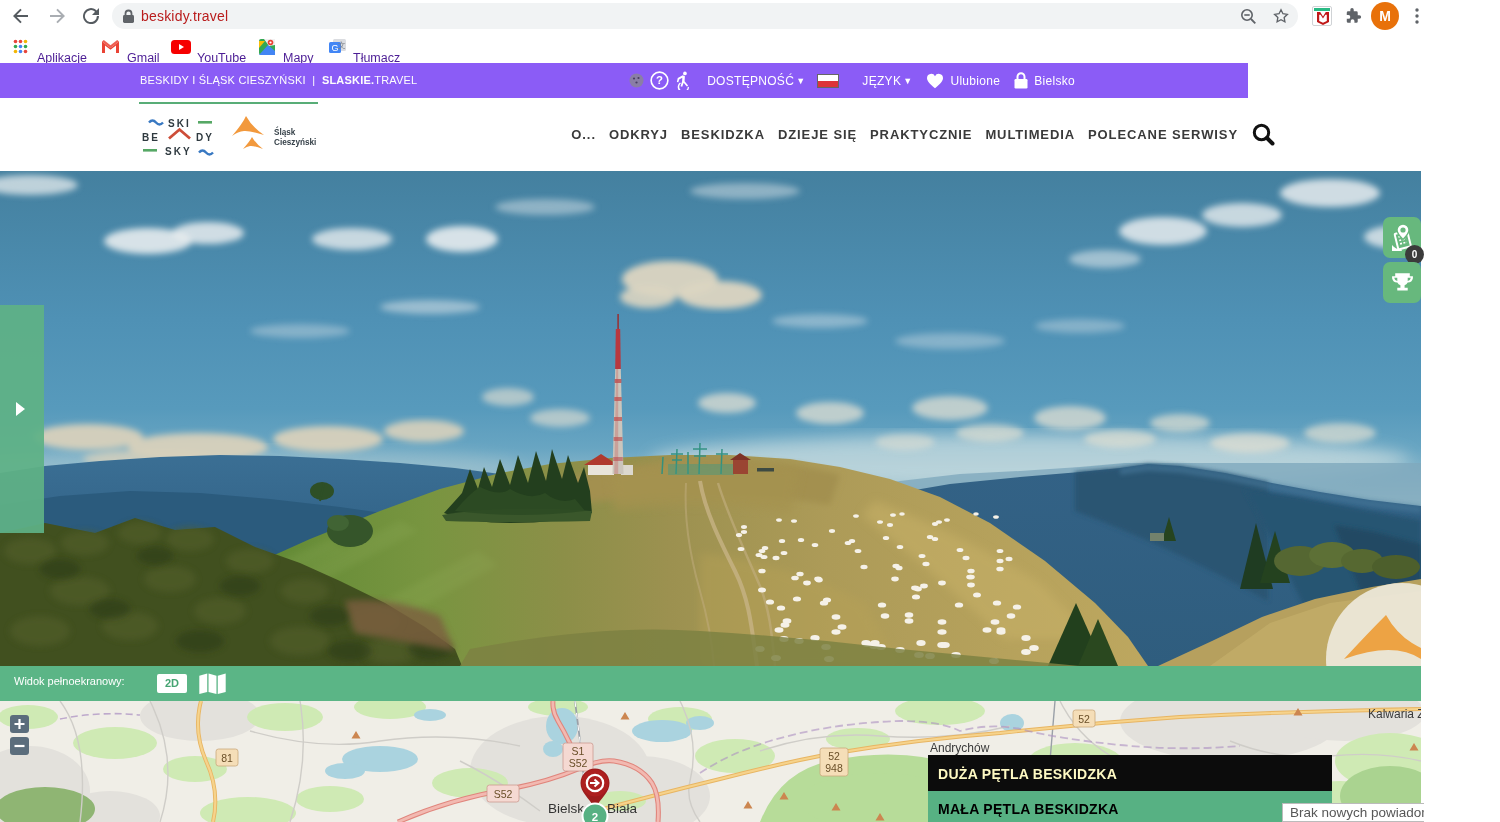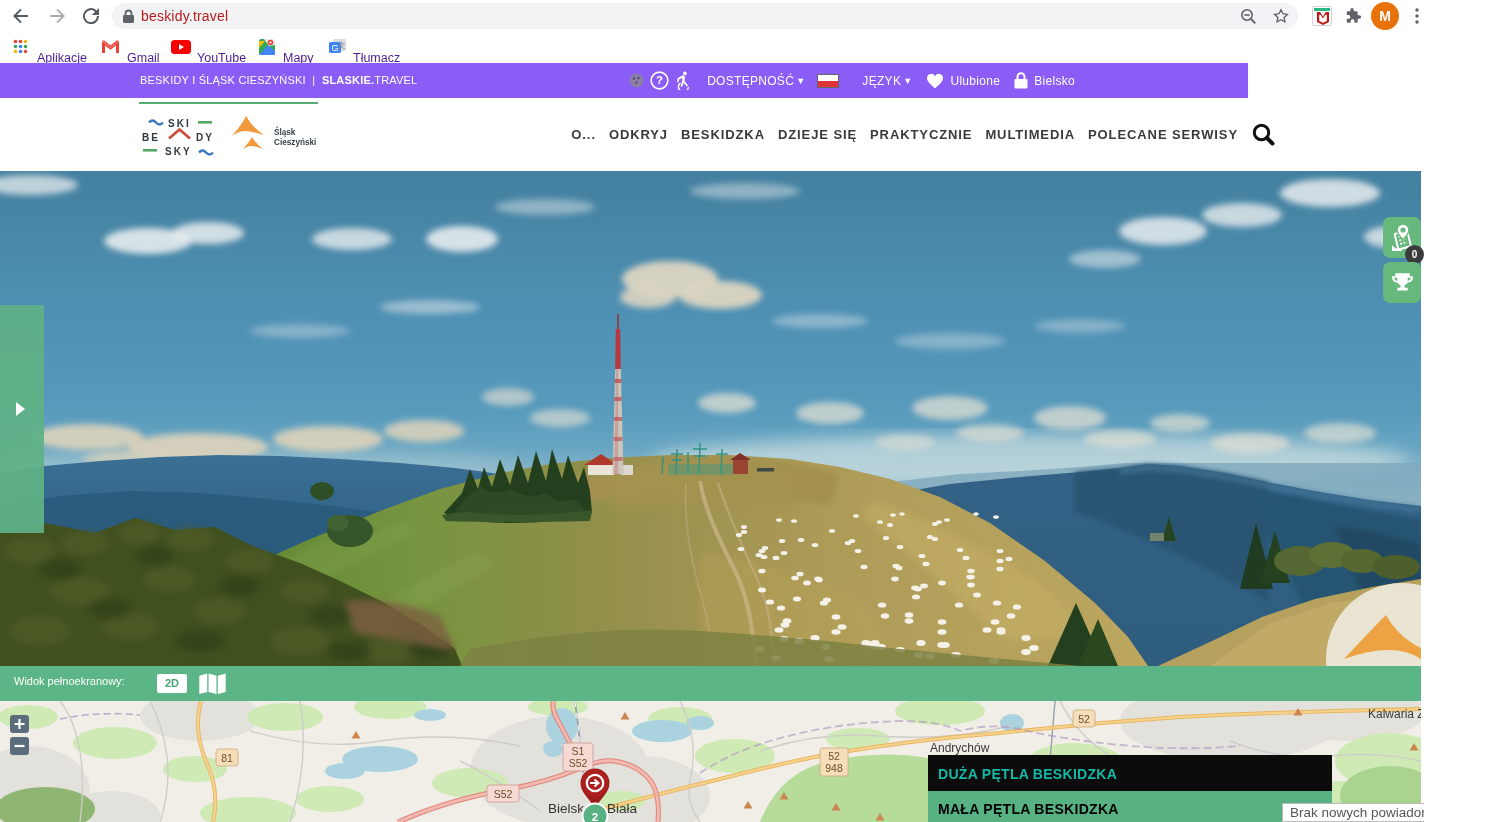--- a/index.html
+++ b/index.html
@@ -22,21 +22,21 @@
 #menu { position:absolute; right:145px; top:0; height:73px; display:flex; align-items:center; gap:13px; }
 .mi { font-size:13px; font-weight:bold; color:#3a3a3a; letter-spacing:0.9px; }
 #hero { position:absolute; left:0; top:108px; width:1421px; height:495px; overflow:hidden; }
 #greentab { position:absolute; left:0; top:242px; width:44px; height:228px; background:rgba(95,178,133,0.93); }
 #greentab .arr { position:absolute; left:16px; top:97px; width:0; height:0; border-left:9px solid #fff; border-top:7px solid transparent; border-bottom:7px solid transparent; }
 .sidebtn { position:absolute; left:1383px; width:38px; height:41px; background:#67b87d; border-radius:7px; }
 #fullbar { position:absolute; left:0; top:603px; width:1421px; height:35px; background:#5bb586; color:#fff; }
 #fullbar .t { position:absolute; left:14px; top:9px; font-size:11px; }
 #twod { position:absolute; left:157px; top:8px; width:30px; height:19px; background:#fff; border-radius:2px; color:#45a472; font-weight:bold; font-size:11px; text-align:center; line-height:19px; }
 #mapzone { position:absolute; left:0; top:638px; width:1421px; height:121px; background:#f1efe9; overflow:hidden; }
-#panelblack { position:absolute; left:928px; top:692px; width:404px; height:36px; background:#0c0c0c; color:#14b8a6; }
+#panelblack { position:absolute; left:928px; top:692px; width:404px; height:36px; background:#0c0c0c; color:#fef9c3; }
 #panelgreen { position:absolute; left:928px; top:728px; width:404px; height:31px; background:#57b183; color:#000000; }
 .ptxt { position:absolute; left:10px; font-weight:bold; font-size:14px; letter-spacing:0.3px; }
 #tooltip { position:absolute; left:1282px; top:740px; width:142px; height:19px; background:#fff; border:1px solid #bbb; border-right:none; font-size:13.5px; color:#575757; padding-left:7px; line-height:18px; overflow:hidden; white-space:nowrap; }
 </style>
 </head>
 <body>
 <div id="stage">
 
   <div id="toolbar">
     <div id="omnibox"></div>

